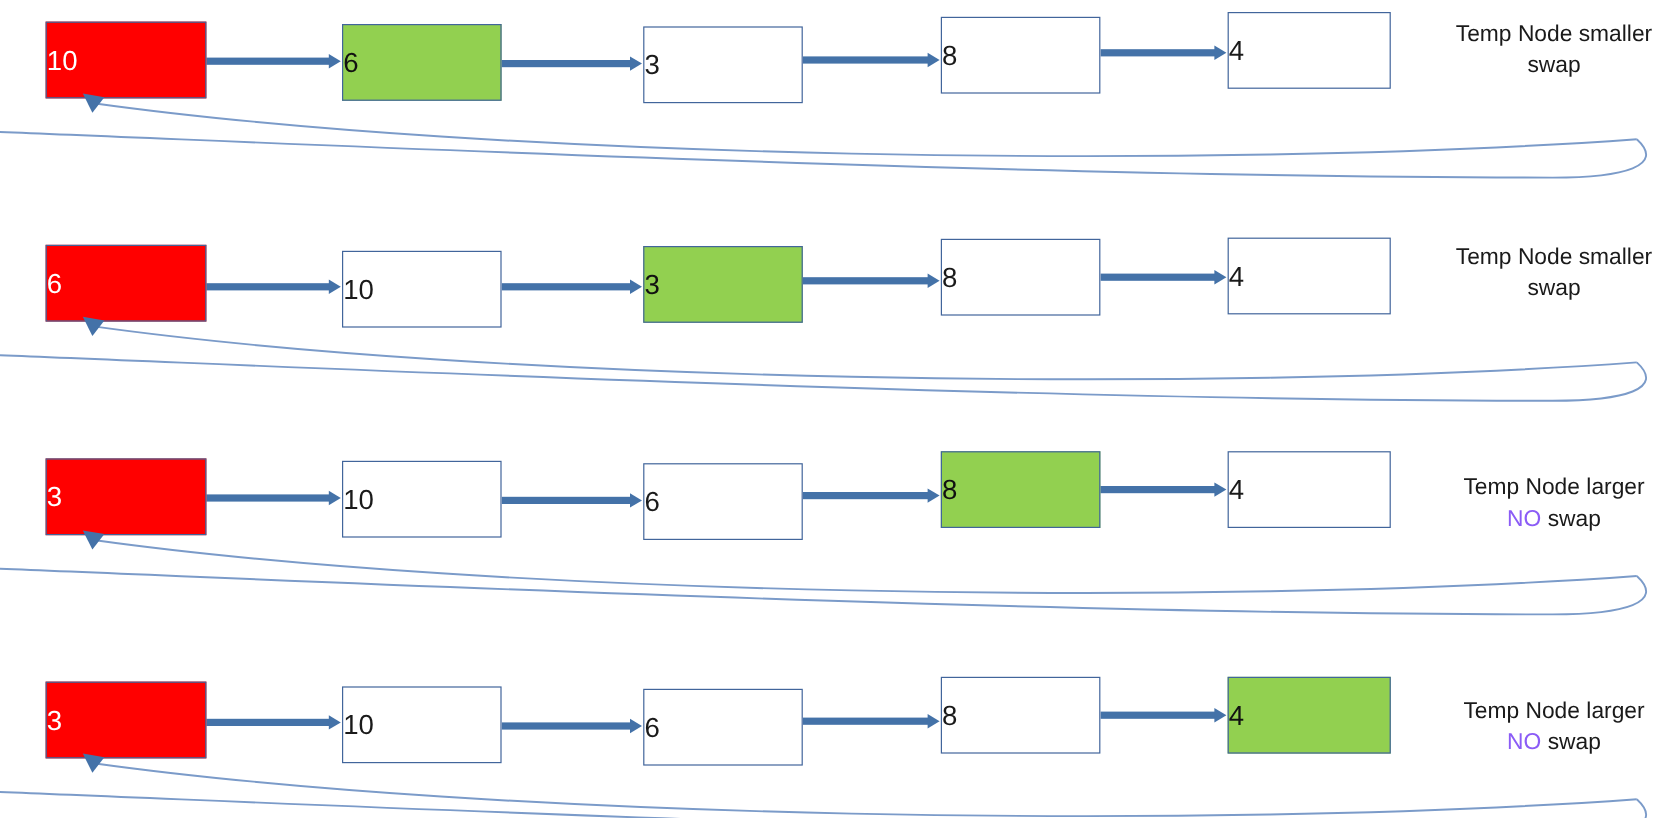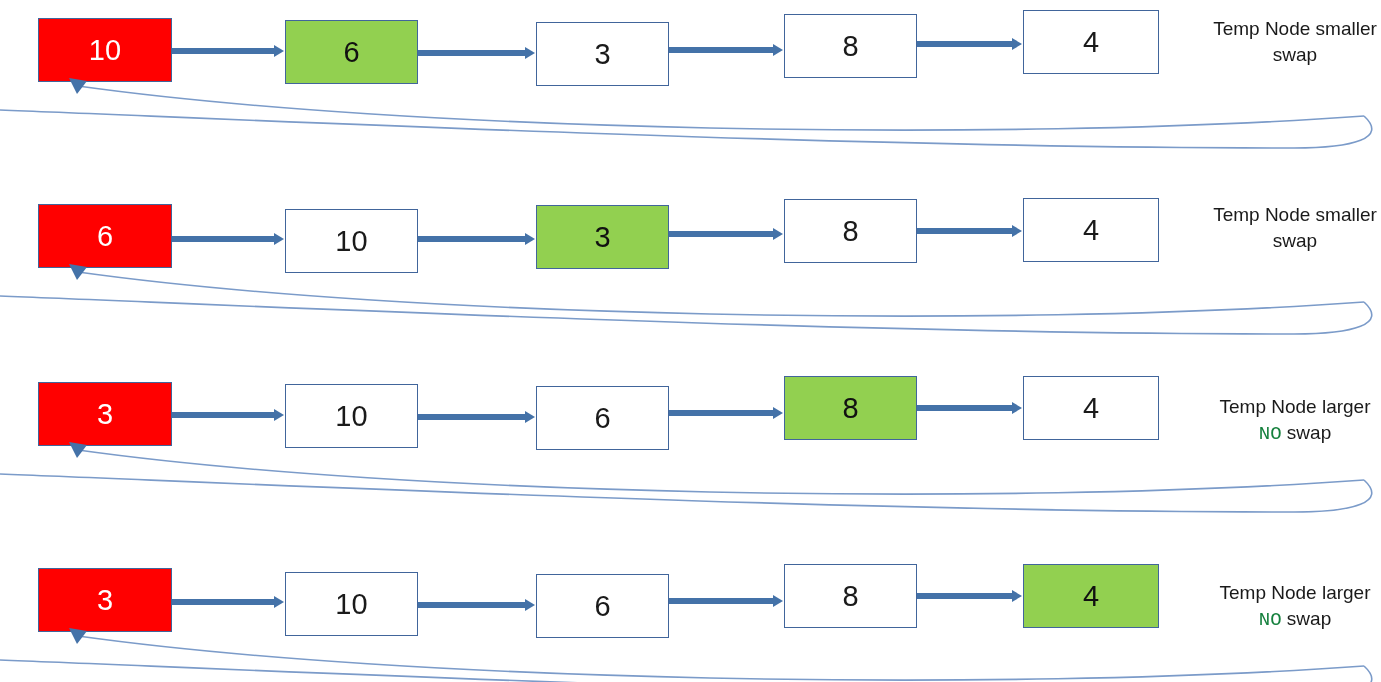--- a/index.html
+++ b/index.html
@@ -22,22 +22,22 @@
     left: 0;
     width: 1381px;
   }
   .node {
     position: absolute;
     box-sizing: border-box;
     border: 1.4px solid #41659B;
     background: #ffffff;
     display: flex;
     align-items: center;
-    justify-content: center;
-    font-size: 29px;
+    justify-content: flex-start;
+    font-size: 23px;
     color: #1a1a1a;
     line-height: 1;
     font-family: "Liberation Sans", sans-serif;
   }
   .node.red {
     background: #FF0000;
     border-color: #41659B;
     color: #ffffff;
   }
   .node.green {
@@ -71,22 +71,21 @@
   .note {
     position: absolute;
     width: 210px;
     text-align: center;
     font-size: 19px;
     color: #1a1a1a;
     line-height: 1.35;
     font-family: "Liberation Sans", sans-serif;
   }
   .note .no {
-    color: #15803d;
-    font-family: Liberation Mono, monospace;
+    color: #8b5cf6;
   }
 </style>
 </head>
 <body>
 
 <div id="canvas">
     <div class="row" style="top: 0px; height: 180px;">
       <div class="arrow" style="left: 172px; top: 48px; width: 103px; background: rgb(68, 114, 168);"></div>
       <div class="arrow" style="left: 418px; top: 50px; width: 108px; background: rgb(68, 114, 168);"></div>
       <div class="arrow" style="left: 669px; top: 47px; width: 105px; background: rgb(68, 114, 168);"></div>

